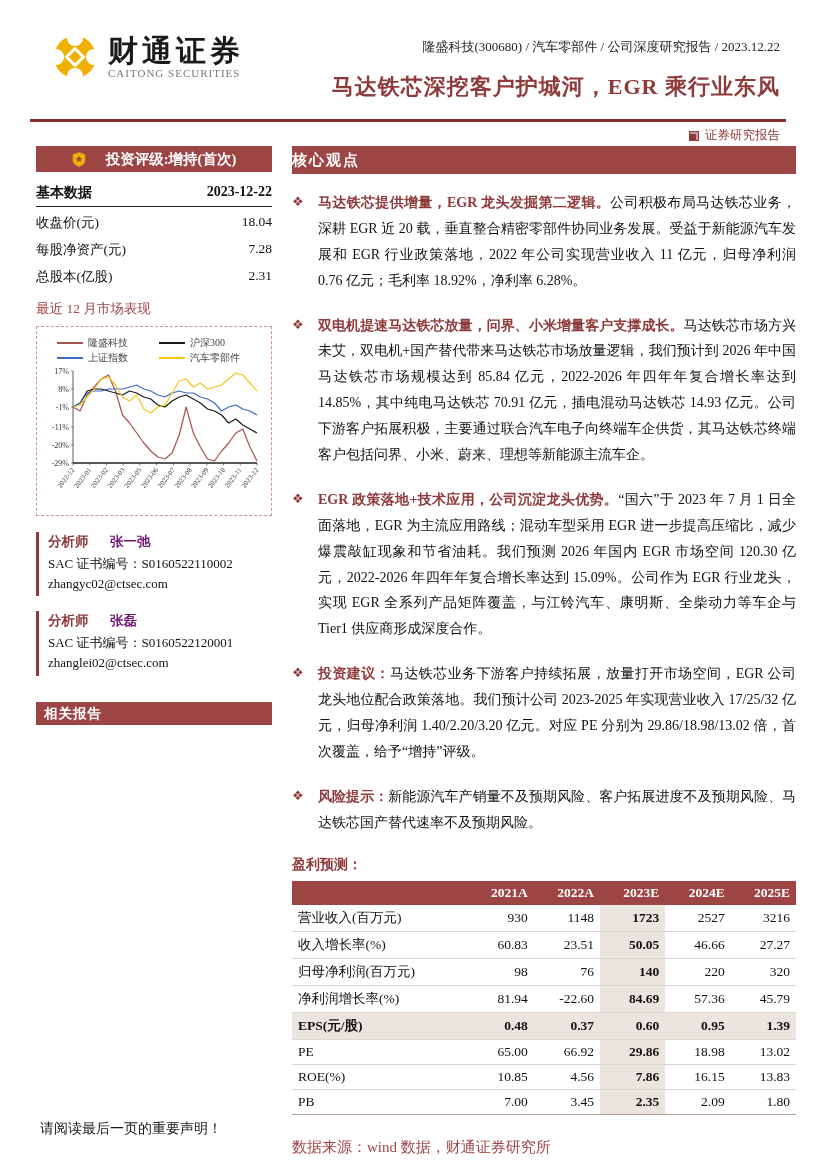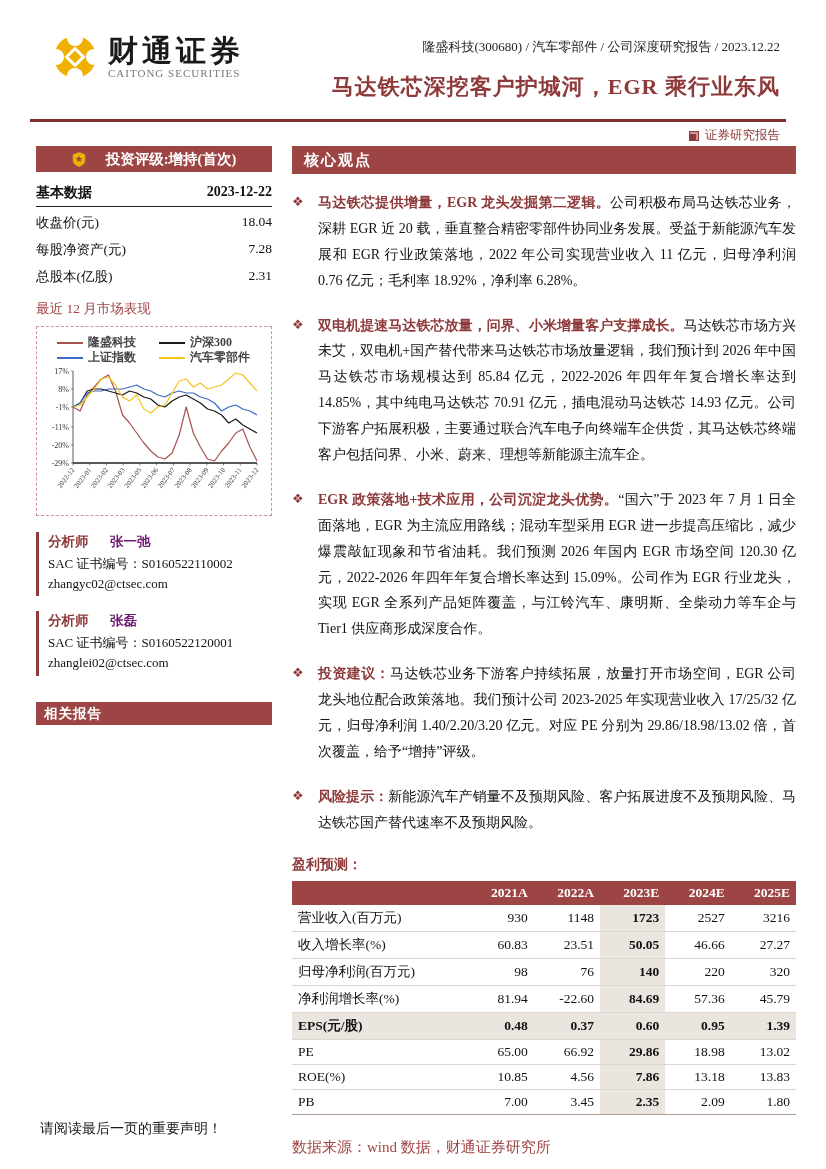--- a/index.html
+++ b/index.html
@@ -17,32 +17,32 @@
   .report-tag { position:absolute; right:36px; top:127px; font-size:12.5px; color:#8E3A3A; display:flex; align-items:center; gap:6px; }
   .report-tag .sq { width:10px; height:10px; background:#8E3A3A; display:inline-block; border:1px solid #8E3A3A; box-shadow:inset -2px 2px 0 #c89b9b; }
 
   
   .content { position:absolute; top:146px; left:36px; width:760px; display:flex; gap:20px; }
   .col-left { width:236px; flex:0 0 236px; }
   .col-right { flex:1; min-width:0; }
 
   .banner { background:#9D4444; color:#fff; font-weight:bold; }
   .rating-banner { height:26px; display:flex; align-items:center; justify-content:center; gap:20px; font-size:14.5px; }
-  .section-banner { height:28px; line-height:28px; padding-left:12px; font-size:15px; letter-spacing:2px; }
+  .section-banner { height:28px; line-height:28px; font-size:15px; letter-spacing:2px; }
 
   .basic-head { margin-top:12px; display:flex; justify-content:space-between; font-weight:bold; font-size:14px; padding-bottom:4px; border-bottom:1.5px solid #222; }
   .basic-rows { margin-top:2px; }
   .b-row { display:flex; justify-content:space-between; font-size:13.5px; padding:4.5px 0; }
   .perf-label { margin-top:10px; font-size:13.5px; color:#A04545; }
 
   .chart-box { margin-top:8px; border:1px dashed #D29090; padding:8px 6px 4px 6px; background:#fff; }
   .legend { display:flex; flex-wrap:wrap; padding:0 4px 2px 14px; }
   .legend-item { width:50%; display:flex; align-items:center; gap:5px; height:15px; }
   .legend-swatch { width:26px; height:2px; }
-  .legend-label { font-size:12px; color:#444; white-space:nowrap;font-weight:bold; }
+  .legend-label { font-size:10px; color:#444; white-space:nowrap; }
   .chart-svg { display:block; width:222px; height:144px; }
 
   .analysts { margin-top:16px; }
   .analyst { border-left:3px solid #8E3A3A; padding:1px 0 2px 9px; margin-bottom:15px; }
   .a-line1 { font-size:13.5px; margin-bottom:3px; }
   .a-role { font-weight:bold; color:#8E3A3A; margin-right:18px; }
   .a-name { font-weight:bold; color:#701a75; }
   .a-line { font-size:13px; line-height:1.55; color:#111; }
 
   .related-banner { margin-top:26px; height:23px; line-height:23px; padding-left:8px; font-size:13.5px; letter-spacing:1px; }
@@ -300,21 +300,21 @@
               <td class="">66.92</td>
               <td class="hl">29.86</td>
               <td class="">18.98</td>
               <td class="">13.02</td>
             </tr>
             <tr>
               <td class="">ROE(%)</td>
               <td class="">10.85</td>
               <td class="">4.56</td>
               <td class="hl">7.86</td>
-              <td class="">13.18</td>
+              <td class="">16.15</td>
               <td class="">13.83</td>
             </tr>
             <tr>
               <td class="">PB</td>
               <td class="">7.00</td>
               <td class="">3.45</td>
               <td class="hl">2.35</td>
               <td class="">2.09</td>
               <td class="">1.80</td>
             </tr>

